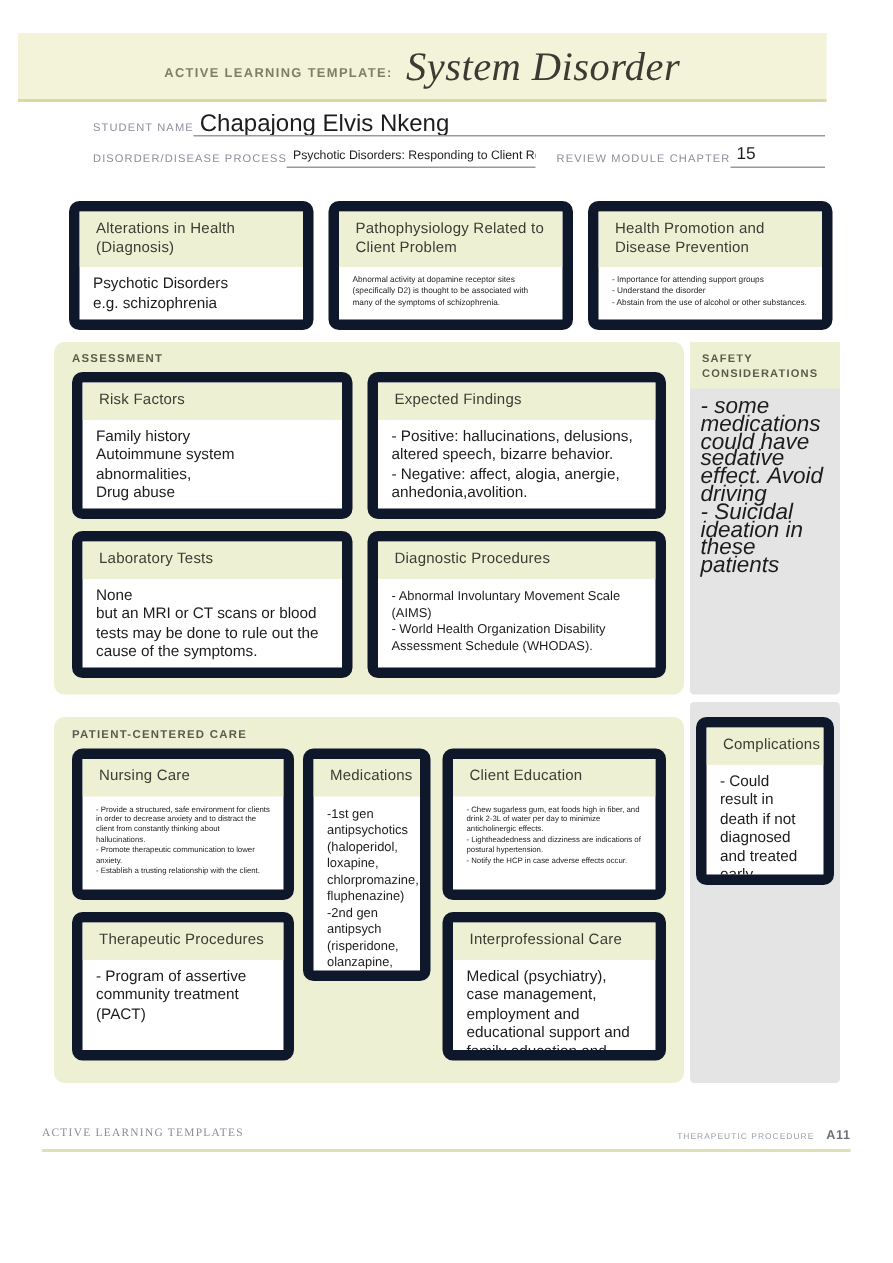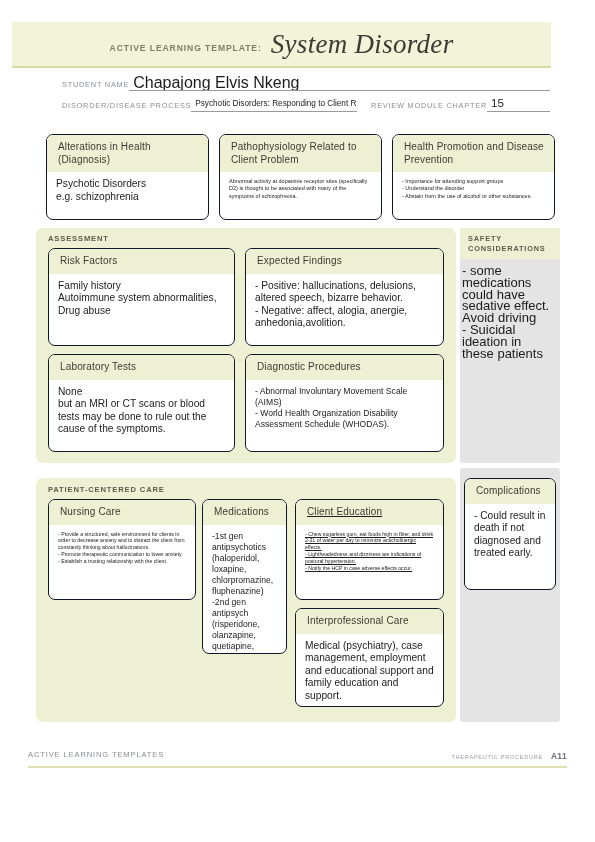--- a/index.html
+++ b/index.html
@@ -95,21 +95,21 @@
   }
   .info-val.chapter {
     flex: 0 0 56px;
     font-size: 11.5px;
   }
   .info-lbl.spaced { margin-left: 14px; }
 
   
   .card {
     background: #ffffff;
-    border: 1px solid #0f172a;
+    border: 7px solid #0f172a;
     border-radius: 7px;
     overflow: hidden;
     box-sizing: border-box;
     position: absolute;
   }
   .card-hd {
     background: #eef0d4;
     color: #3c3c33;
     padding: 6px 9px 6px 11px;
     box-sizing: border-box;
@@ -191,35 +191,36 @@
   #panel-safety .safety-hd .t {
     font-size: 7.4px;
     font-weight: bold;
     letter-spacing: 0.8px;
     color: #5c5c4a;
     text-transform: uppercase;
     line-height: 9.5px;
     white-space: pre-line;
   }
   #panel-safety .safety-bd {
-    padding: 6px 7px 5px 2px;
-    font-size: 13px;
+    padding: 6px 7px 5px 7px;
+    font-size: 15px;
     line-height: 11.8px;
     color: #1c1c1c;
     white-space: pre-line;
     box-sizing: border-box;
+    font-style: italic;
   }
 
   
   #panel-pcc { left: 36px; top: 478px; width: 420px; height: 244px; }
   #lbl-pcc   { left: 48px; top: 485px; }
 
   #card-nursing   { left: 48px;  top: 499px; width: 148px; height: 101px; }
   #card-meds      { left: 202px; top: 499px; width: 85px;  height: 155px; }
-  #card-clientedu { left: 295px; top: 499px; width: 149px; height: 101px; text-decoration: underline; }
+  #card-clientedu { left: 295px; top: 499px; width: 149px; height: 101px; }
   #card-therap    { left: 48px;  top: 608px; width: 148px; height: 99px; }
   #card-interpro  { left: 295px; top: 608px; width: 149px; height: 99px; }
 
   
   #panel-comp {
     position: absolute;
     left: 460px; top: 468px; width: 100px; height: 254px;
     background: #e4e4e4;
     border-radius: 3px;
   }
@@ -233,20 +234,21 @@
     height: 18px;
     border-bottom: 2px solid #dfe0b4;
   }
   .footer-left {
     position: absolute;
     left: 0; top: 2px;
     font-size: 7.6px;
     letter-spacing: 0.85px;
     color: #8b8d9c;
     text-transform: uppercase;
+    font-family: Liberation Serif, serif;
   }
   .footer-right {
     position: absolute;
     right: 0; top: 3px;
     display: flex;
     align-items: baseline;
   }
   .footer-right .fr-lbl {
     font-size: 5.6px;
     letter-spacing: 0.7px;
@@ -403,20 +405,28 @@
     <div class="card-hd">
       <div class="t">Client Education</div>
     </div>
     <div class="card-bd">
       <div class="bd-xs">- Chew sugarless gum, eat foods high in fiber, and drink 2-3L of water per day to minimize anticholinergic effects.
 - Lightheadedness and dizziness are indications of postural hypertension.
 - Notify the HCP in case adverse effects occur.</div>
     </div>
   </div>
 
+  <div class="card" id="card-therap">
+    <div class="card-hd">
+      <div class="t">Therapeutic Procedures</div>
+    </div>
+    <div class="card-bd">
+      <div class="bd-lg">- Program of assertive community treatment (PACT)</div>
+    </div>
+  </div>
 
   <div class="card" id="card-interpro">
     <div class="card-hd">
       <div class="t">Interprofessional Care</div>
     </div>
     <div class="card-bd">
       <div class="bd-lg">Medical (psychiatry), case management, employment and educational support and family education and support.</div>
     </div>
   </div>
 

